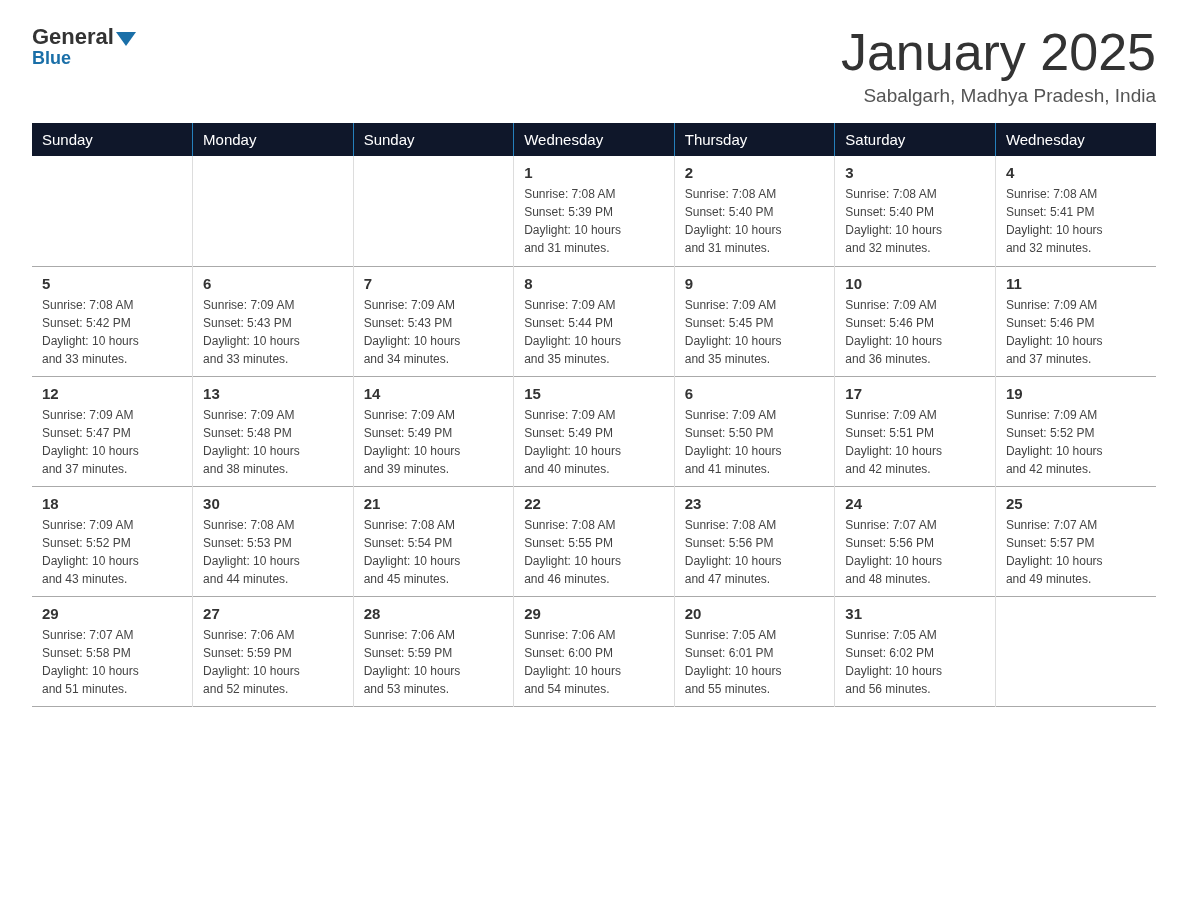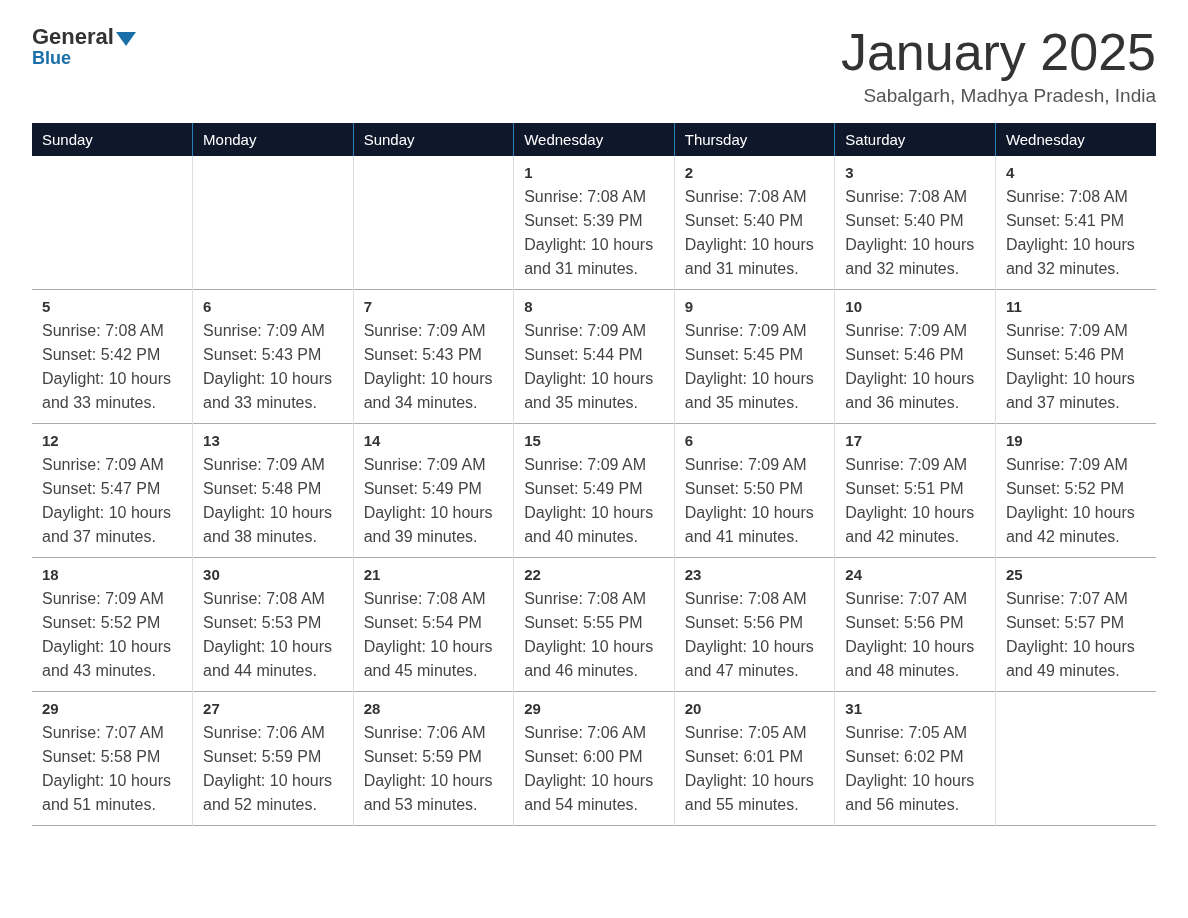--- a/index.html
+++ b/index.html
@@ -89,21 +89,21 @@
       border-right: none;
     }
     .day-number {
       font-size: 15px;
       font-weight: bold;
       color: #333;
       display: block;
       margin-bottom: 4px;
     }
     .day-info {
-      font-size: 16px;
+      font-size: 12px;
       color: #444;
       line-height: 1.5;
     }
     .empty-cell {
       background: #fff;
     }
   </style>
 </head>
 <body>
 

